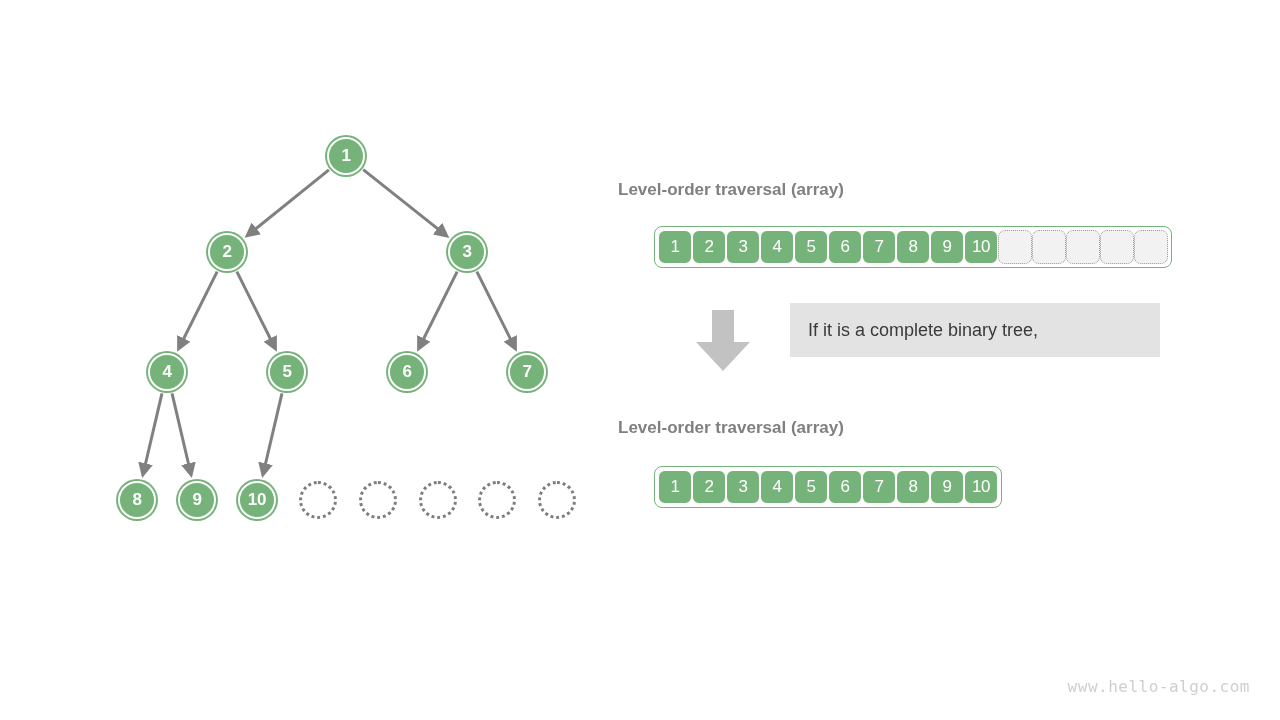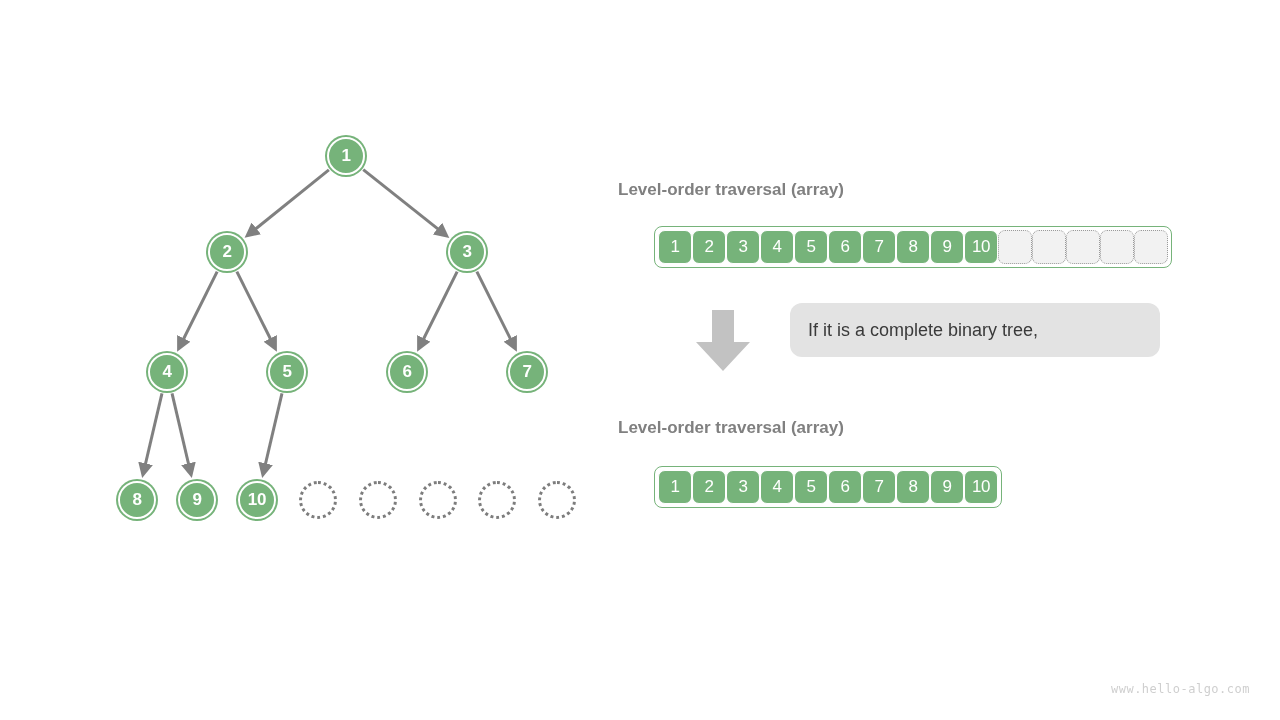--- a/index.html
+++ b/index.html
@@ -97,21 +97,21 @@
   }
 
   
   #callout {
     position: absolute;
     left: 790px;
     top: 303px;
     width: 370px;
     padding: 14px 18px;
     background: #e3e3e3;
-    border-radius: 12px;
+    border-radius: 0;
     box-sizing: border-box;
   }
   #callout p {
     margin: 0;
     font-size: 18px;
     line-height: 26px;
     color: #3a3a3a;
   }
   #callout .none-word {
     color: #8f8f8f;
@@ -125,21 +125,21 @@
     width: 58px;
     height: 62px;
   }
 
   
   #watermark {
     position: absolute;
     right: 30px;
     bottom: 24px;
     font-family: "DejaVu Sans Mono", "Liberation Mono", monospace;
-    font-size: 12px;
+    font-size: 16px;
     color: #cfcfcf;
     letter-spacing: 0.5px;
   }
 </style>
 </head>
 <body>
 
 <div id="stage">
 
   <svg id="tree-svg" viewBox="0 0 660 600" xmlns="http://www.w3.org/2000/svg">

